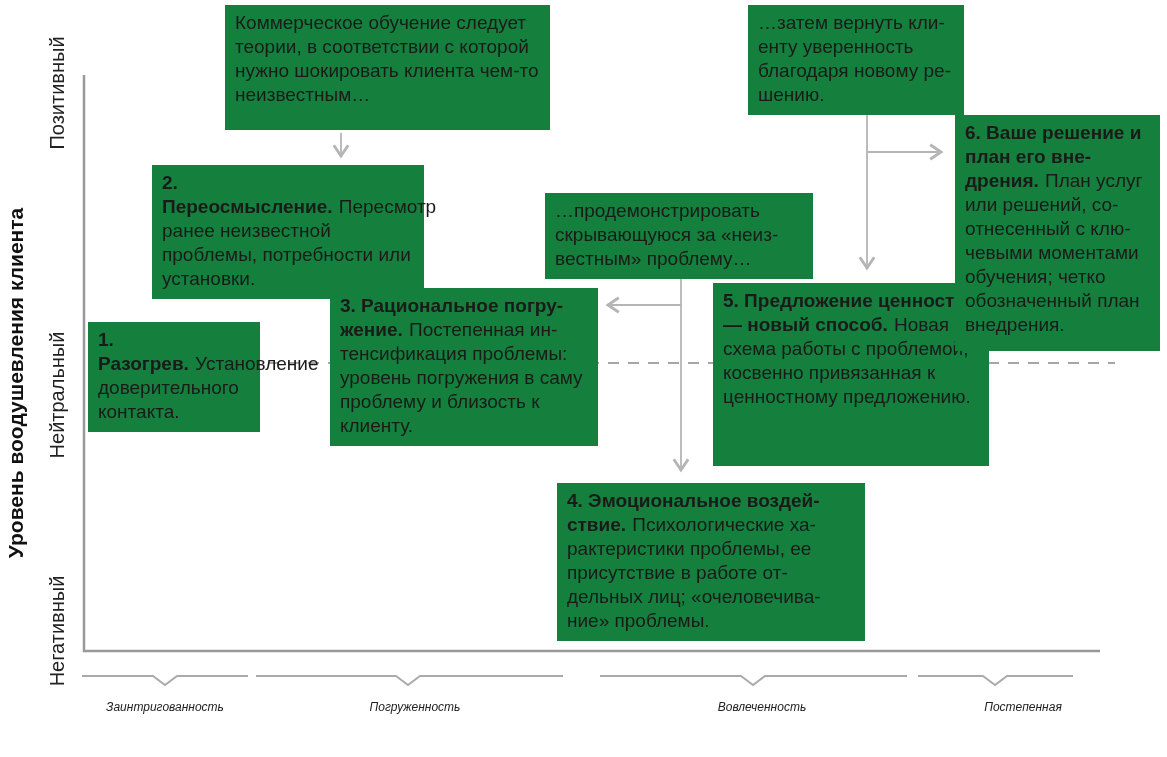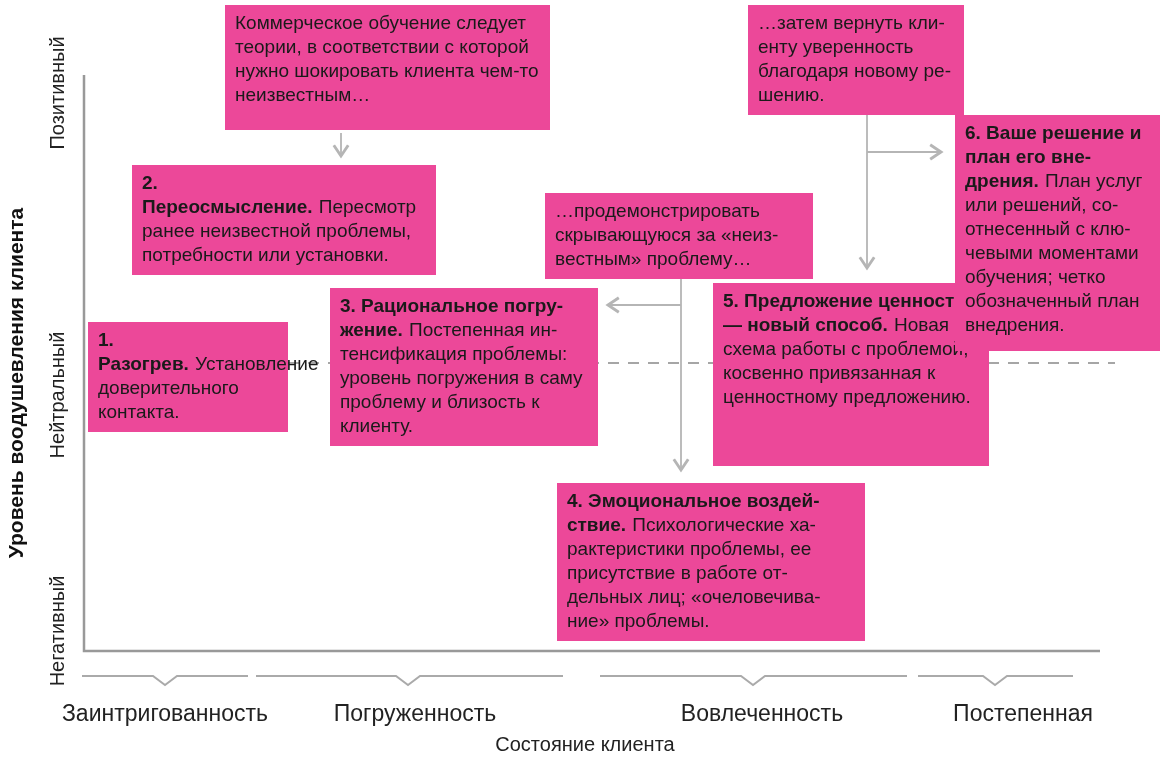--- a/index.html
+++ b/index.html
@@ -8,51 +8,51 @@
     width:1167px;height:757px;
     background:#ffffff;
     font-family:"Liberation Sans", sans-serif;
     color:#1a1a1a;
     overflow:hidden;
   }
   #lines{position:absolute;left:0;top:0;z-index:0;pointer-events:none;}
   .box{
     position:absolute;
     z-index:2;
-    background:#ec4899;
+    background:#15803d;
     padding:6px 10px 8px 10px;
     font-size:19px;
     line-height:24px;
     box-sizing:border-box;
     text-align:left;
   }
   .step-title{font-weight:bold;margin-right:0.33em;}
   .a1{left:225px;top:5px;width:325px;min-height:125px;}
   .a2{left:748px;top:5px;width:216px;min-height:96px;}
-  .s2{left:132px;top:165px;width:304px;min-height:104px;}
-  .s1{left:88px;top:322px;width:200px;min-height:110px;}
+  .s2{left:152px;top:165px;width:272px;min-height:104px;}
+  .s1{left:88px;top:322px;width:172px;min-height:110px;}
   .s3{left:330px;top:288px;width:268px;min-height:158px;}
   .a3{left:545px;top:193px;width:268px;min-height:81px;}
   .s5{left:713px;top:283px;width:276px;min-height:183px;}
   .s6{left:955px;top:115px;width:205px;min-height:236px;}
   .s4{left:557px;top:483px;width:308px;min-height:156px;}
   .ylab{
     position:absolute;z-index:1;
     transform:translate(-50%,-50%) rotate(-90deg);
     white-space:nowrap;font-size:20px;color:#222;
   }
   .ytitle{
     position:absolute;z-index:1;
     transform:translate(-50%,-50%) rotate(-90deg);
     white-space:nowrap;font-size:21px;font-weight:bold;color:#111;
   }
   .xlab{
     position:absolute;z-index:1;
     transform:translateX(-50%);
-    white-space:nowrap;font-size:23px;color:#222;top:700px;
+    white-space:nowrap;font-size:12px;color:#222;top:700px;font-style:italic;
   }
   .xtitle{
     position:absolute;z-index:1;
     transform:translateX(-50%);
     white-space:nowrap;font-size:20px;color:#222;top:733px;
   }
 </style>
 </head>
 <body>
 
@@ -112,15 +112,14 @@
     <span class="step-title">5. Предложение ценности — новый способ.</span><span>Новая схема работы с проблемой, косвенно привязан­ная к ценностному предложению.</span>
   </div>
   <div class="box s6">
     <span class="step-title">6. Ваше решение и план его вне­дрения.</span><span>План услуг или решений, со­отнесенный с клю­чевыми момента­ми обучения; четко обозначенный план внедрения.</span>
   </div>
 
   <div class="xlab" style="left:165px;">Заинтригованность</div>
   <div class="xlab" style="left:415px;">Погруженность</div>
   <div class="xlab" style="left:762px;">Вовлеченность</div>
   <div class="xlab" style="left:1023px;">Постепенная</div>
-  <div class="xtitle" style="left:585px;">Состояние клиента</div>
 
 </div>
 
 </body></html>

